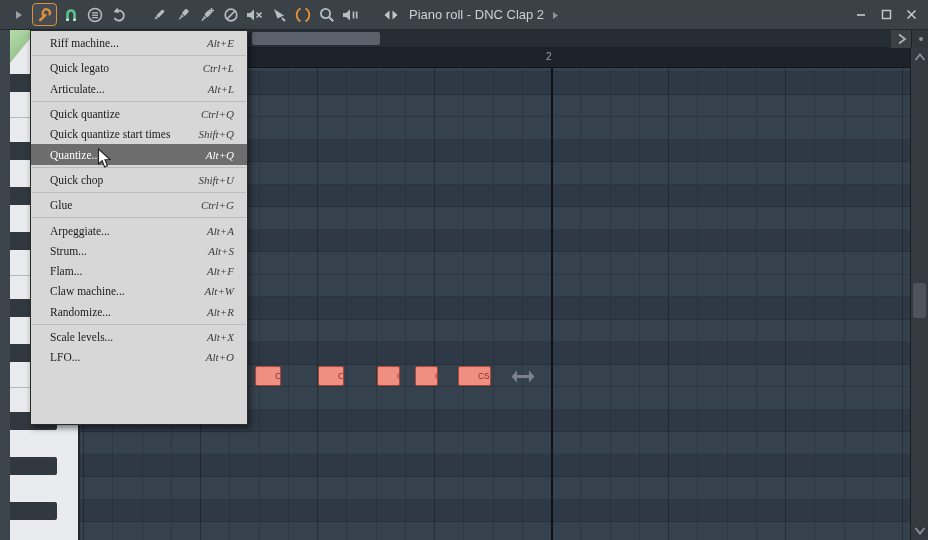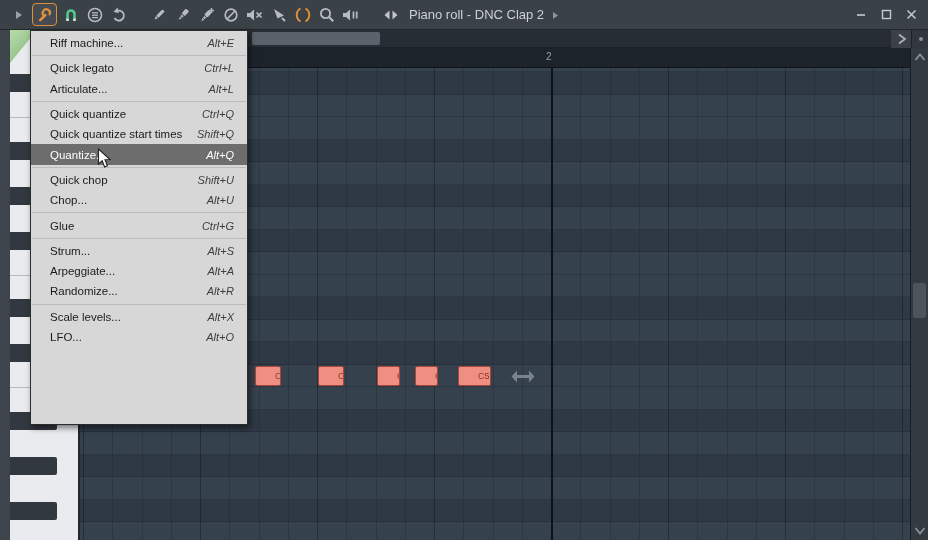--- a/index.html
+++ b/index.html
@@ -56,21 +56,21 @@
   .vsbtn{position:absolute;left:0;width:17px;height:18px;display:flex;align-items:center;justify-content:center;}
   #vscroll-up{top:0;}
   #vscroll-down{bottom:0;}
   #vscroll-thumb{position:absolute;left:2px;width:13px;background:#4d545b;border-radius:2px;}
 
   
   #tools-menu{position:absolute;left:30px;top:30px;width:218px;height:395px;background:#d7d7d7;
     border:1px solid #2b2b2b;box-sizing:border-box;z-index:10;box-shadow:2px 3px 6px rgba(0,0,0,0.5);
     padding-top:2px;}
   .menu-item{height:20.3px;display:flex;align-items:center;justify-content:space-between;
-    padding:0 13px 0 19px;cursor:default;}
+    padding:0 13px 0 19px;cursor:default;font-family:Liberation Serif, serif;}
   .menu-item .lbl{font-size:11.5px;color:#1b1b1b;white-space:nowrap;}
   .menu-item .sc{font-size:11px;font-style:italic;color:#3c3c3c;white-space:nowrap;}
   .menu-item.hl{background:#6d6d6d;}
   .menu-item.hl .lbl,.menu-item.hl .sc{color:#ffffff;}
   .menu-sep{height:1px;background:#bcbcbc;margin:2px 1px;}
 
   
   #mouse-cursor{position:absolute;left:97px;top:148px;z-index:50;}
 </style>
 </head>
@@ -344,37 +344,41 @@
       </div>
       <div class="menu-item hl">
         <span class="lbl">Quantize...</span>
         <span class="sc">Alt+Q</span>
       </div>
       <div class="menu-sep"></div>
       <div class="menu-item">
         <span class="lbl">Quick chop</span>
         <span class="sc">Shift+U</span>
       </div>
-      <div class="menu-item">
-        <span class="lbl">Chop...</span>
-        <span class="sc">Alt+U</span>
-      </div>
       <div class="menu-sep"></div>
       <div class="menu-item">
         <span class="lbl">Glue</span>
         <span class="sc">Ctrl+G</span>
       </div>
       <div class="menu-sep"></div>
       <div class="menu-item">
+        <span class="lbl">Arpeggiate...</span>
+        <span class="sc">Alt+A</span>
+      </div>
+      <div class="menu-item">
         <span class="lbl">Strum...</span>
         <span class="sc">Alt+S</span>
       </div>
       <div class="menu-item">
-        <span class="lbl">Arpeggiate...</span>
-        <span class="sc">Alt+A</span>
+        <span class="lbl">Flam...</span>
+        <span class="sc">Alt+F</span>
+      </div>
+      <div class="menu-item">
+        <span class="lbl">Claw machine...</span>
+        <span class="sc">Alt+W</span>
       </div>
       <div class="menu-item">
         <span class="lbl">Randomize...</span>
         <span class="sc">Alt+R</span>
       </div>
       <div class="menu-sep"></div>
       <div class="menu-item">
         <span class="lbl">Scale levels...</span>
         <span class="sc">Alt+X</span>
       </div>

